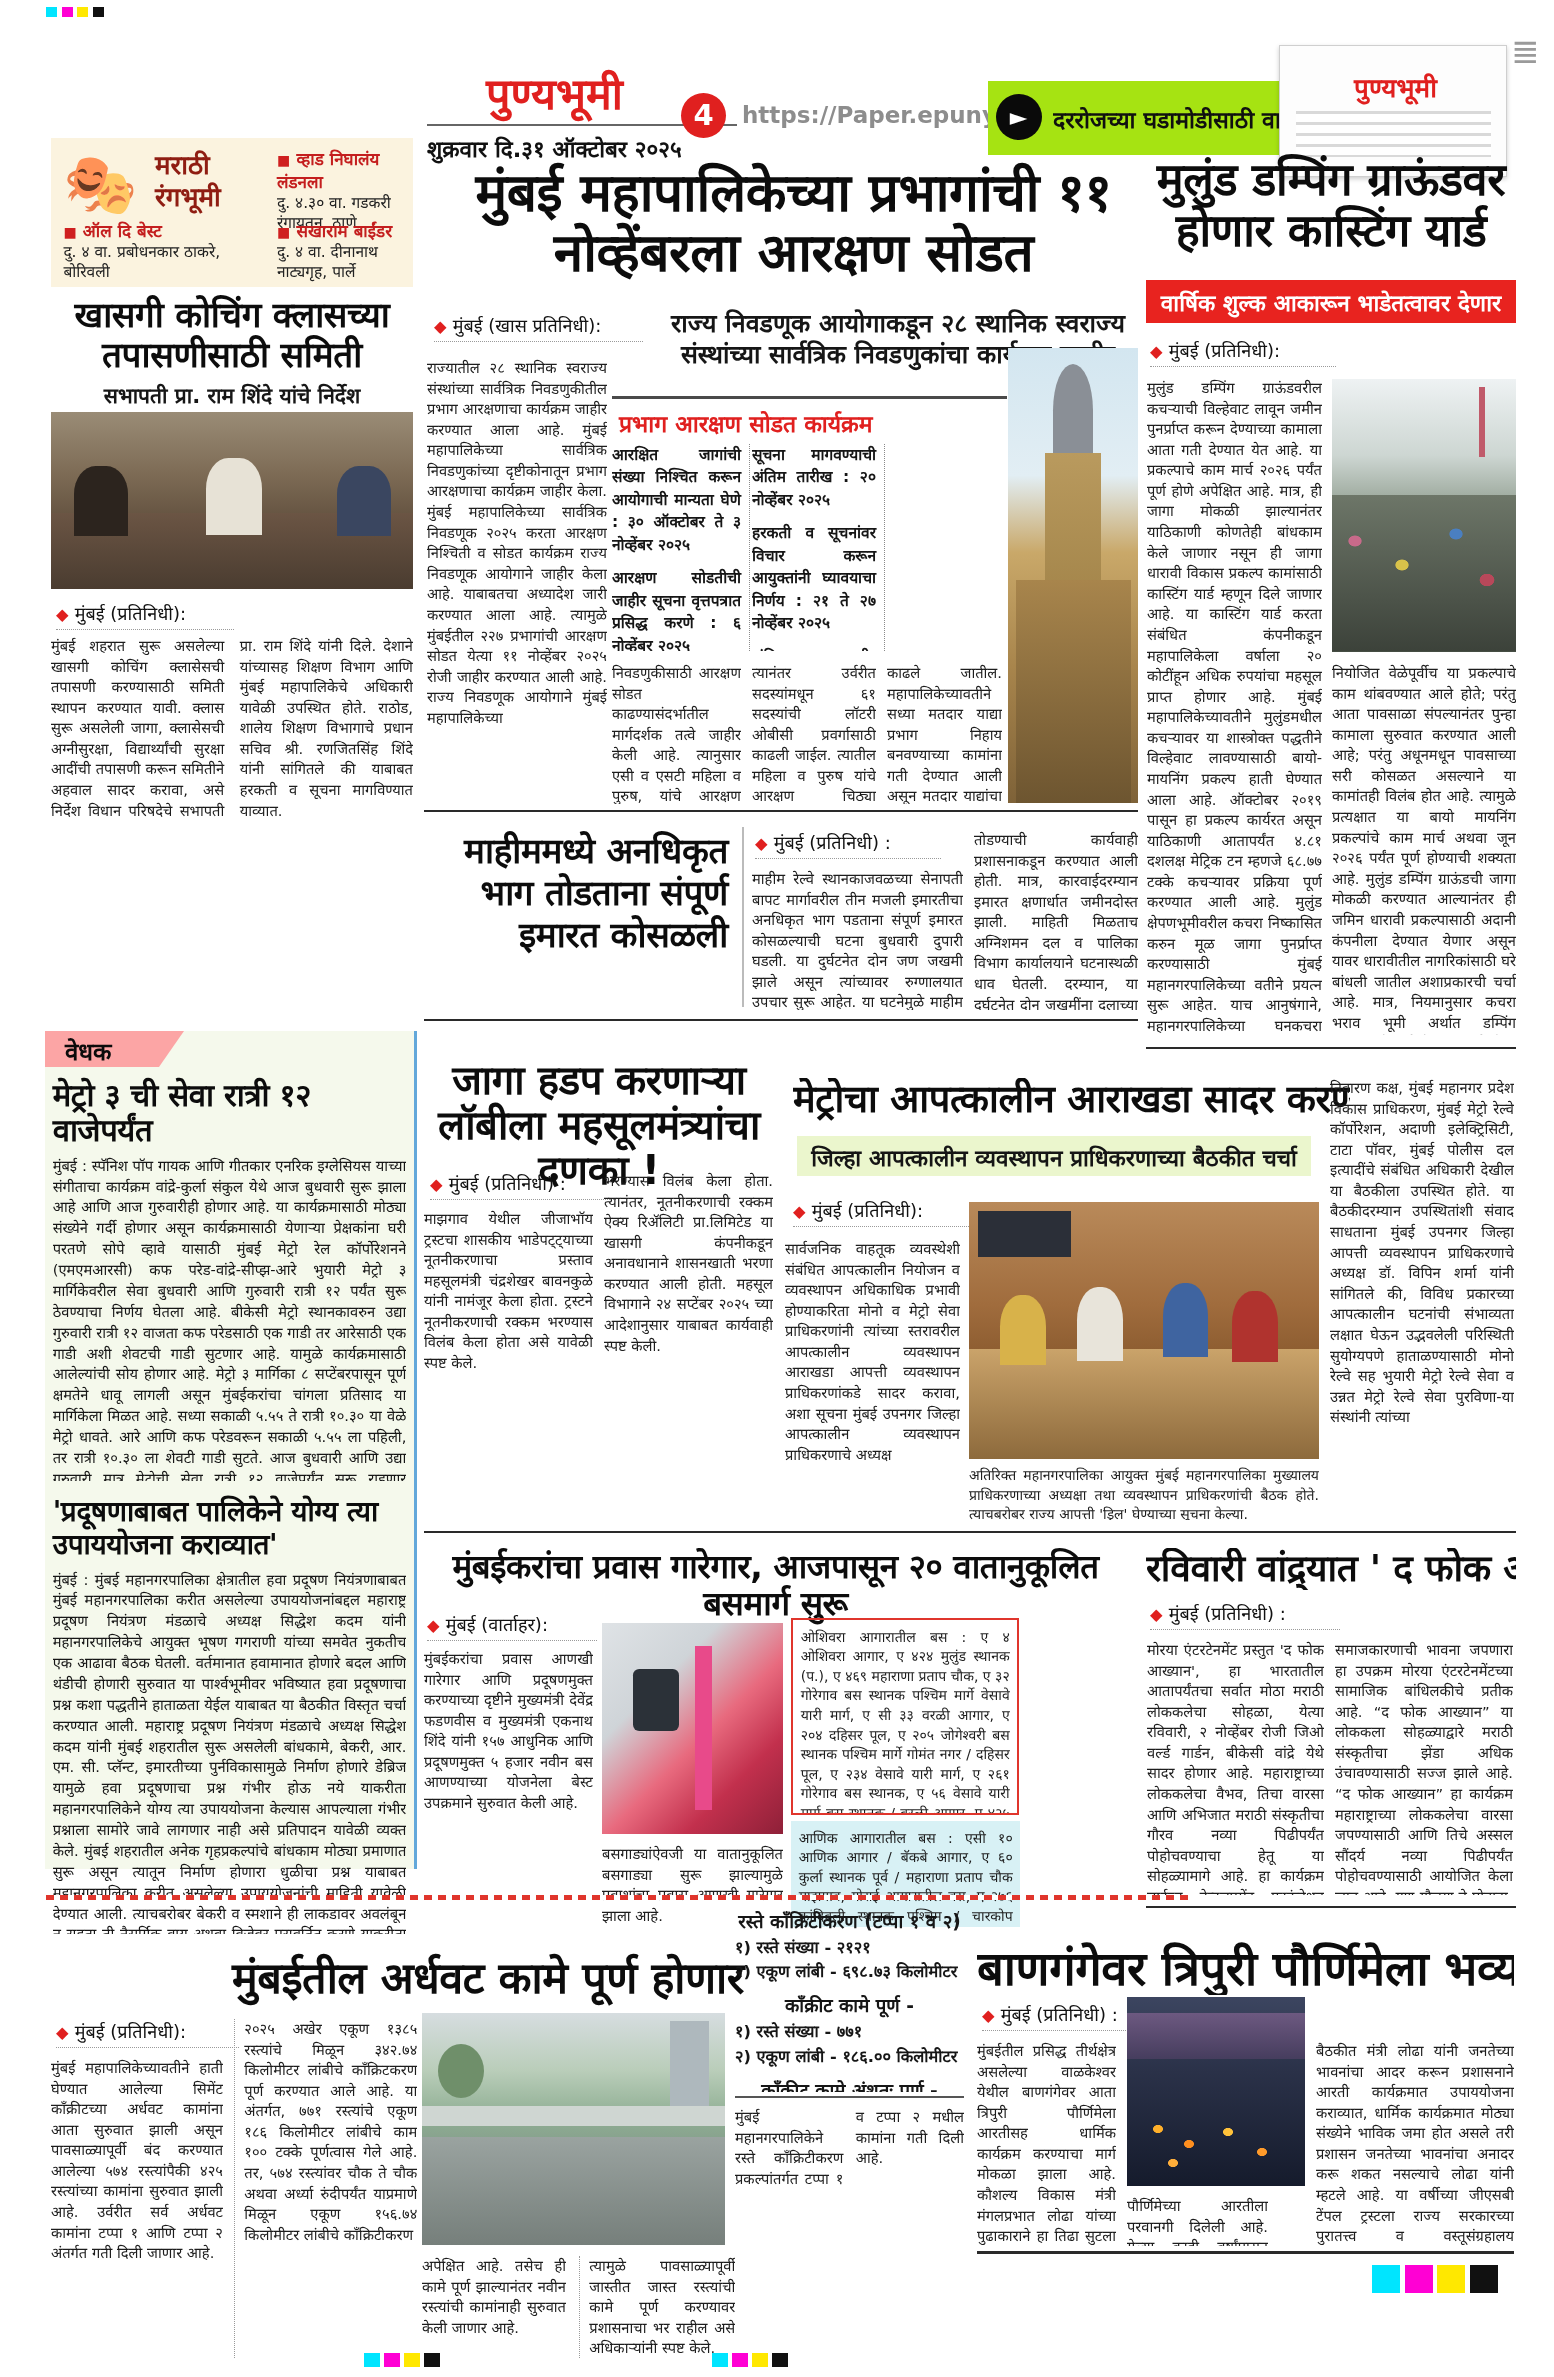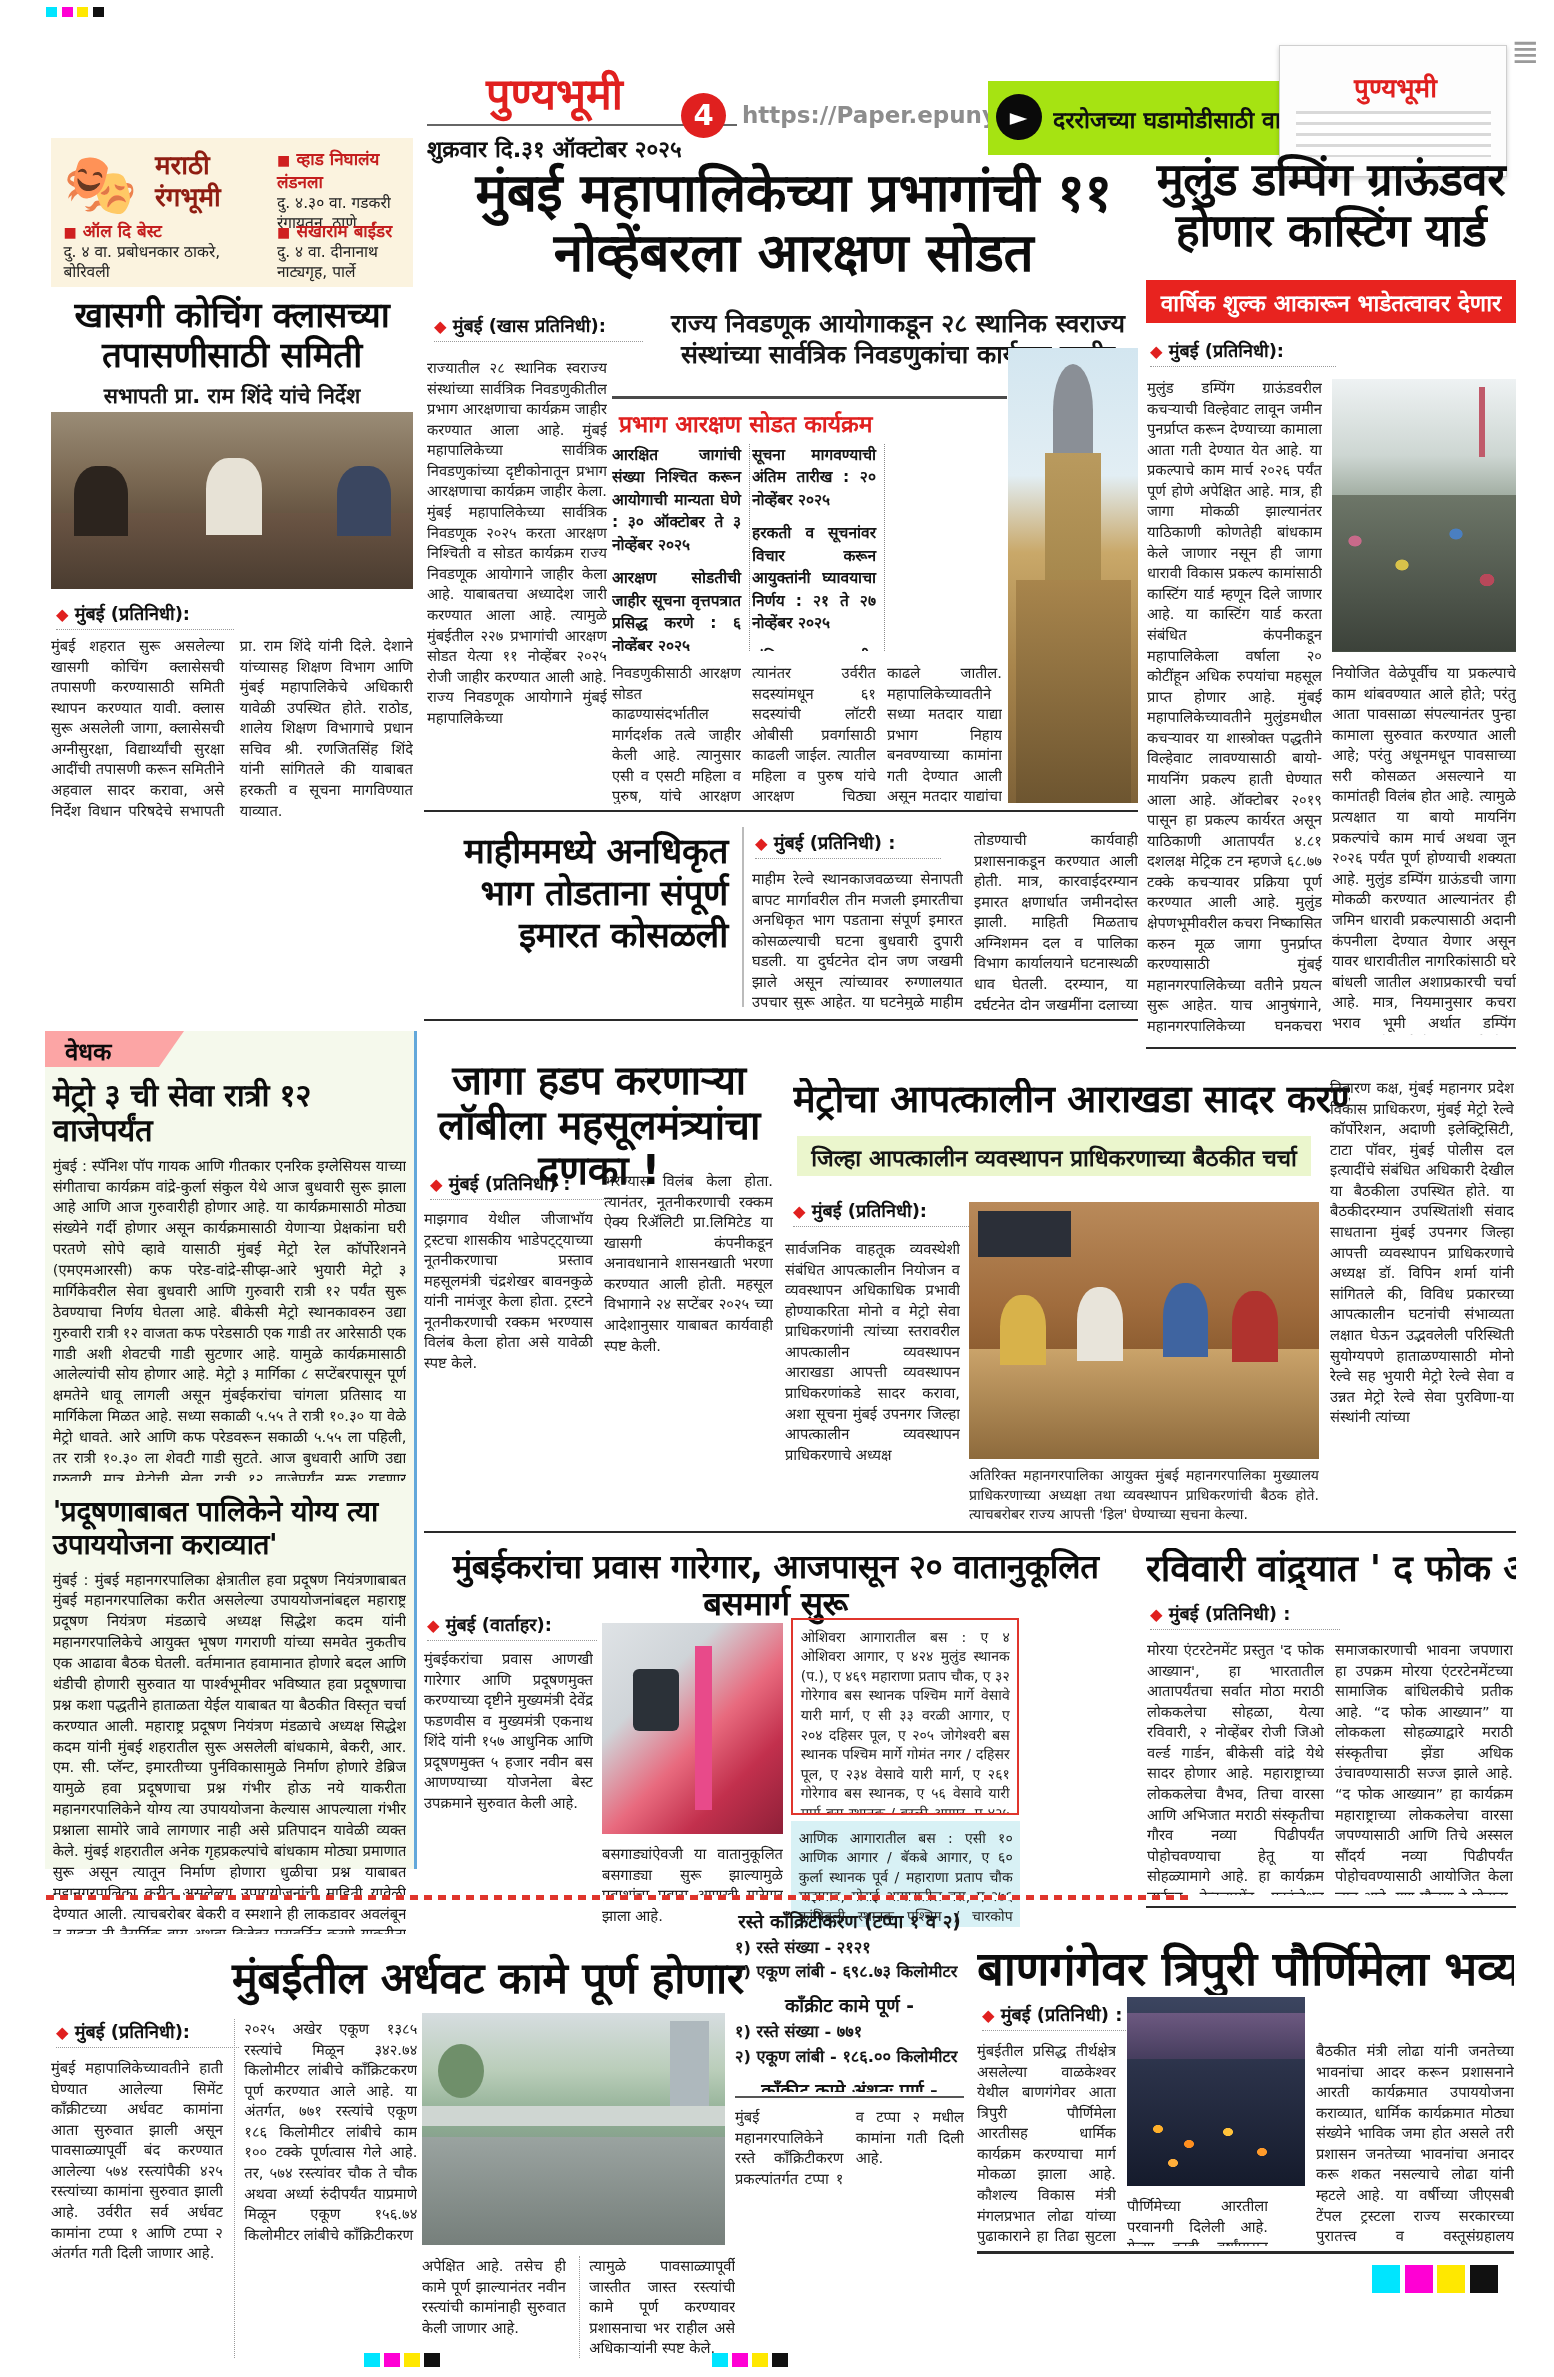--- a/index.html
+++ b/index.html
@@ -3,21 +3,21 @@
 <meta charset="utf-8">
 <style>
   html,body{margin:0;padding:0;background:#e8e8e8;}
   .page{position:relative;width:1555px;height:2377px;background:#ffffff;margin:0 auto;
         font-family:"DejaVu Sans","Liberation Sans",sans-serif;color:#161616;overflow:hidden;}
   .a{position:absolute;}
   .hd{font-weight:800;color:#0c0c0c;line-height:1.13;letter-spacing:-0.4px;}
   .c{text-align:center;}
   .r{text-align:right;}
   .bd{font-size:14.7px;line-height:1.4;text-align:justify;color:#1d1d1d;overflow:hidden;}
-  .byline{font-size:18px;font-weight:700;color:#111;border-bottom:1.5px dotted #9a9a9a;padding-bottom:3.9px;white-space:nowrap;}
+  .byline{font-size:18px;font-weight:400;color:#111;border-bottom:1.5px dotted #9a9a9a;padding-bottom:3.9px;white-space:nowrap;}
   .dm{color:#e0201f;font-size:16.3px;margin-right:6.2px;}
   .rule{background:#2a2a2a;}
   .ph{overflow:hidden;}
   .boxitem{font-size:15.5px;font-weight:600;line-height:1.45;margin-bottom:11px;text-align:justify;}
   .statline{font-size:16.3px;font-weight:600;line-height:1.5;}
   .stathead{font-size:18.6px;font-weight:800;text-align:center;margin:7.7px 0 3.1px 0;}
   .regbar{width:28px;height:28px;display:inline-block;margin-right:4.6px;}
   .vedhakbody{font-size:14.7px;line-height:1.42;text-align:justify;overflow:hidden;}
   .sq{color:#cf1f1f;font-size:14px;margin-right:6.2px;}
   .thname{color:#c41e1e;font-weight:800;font-size:18.6px;}

